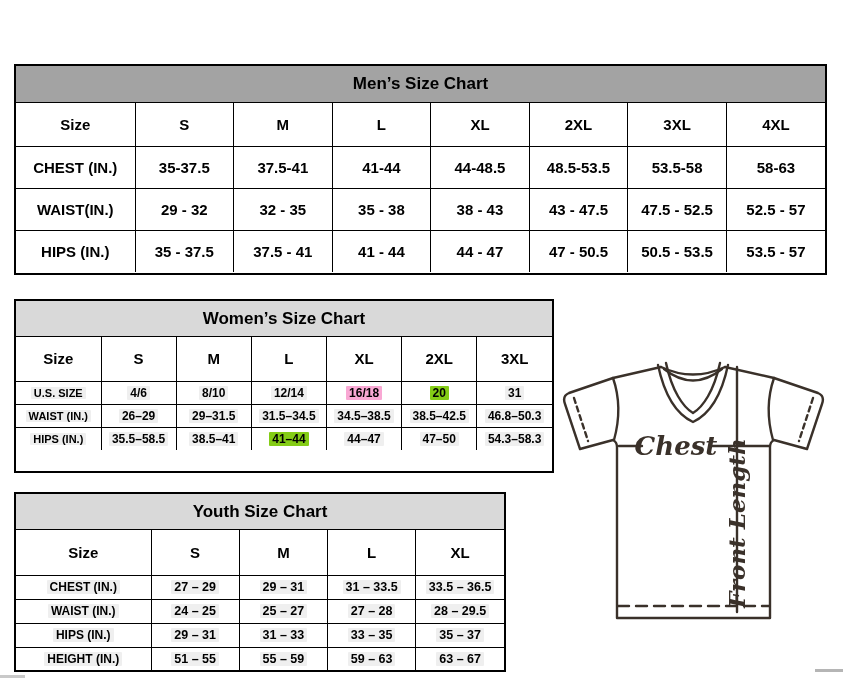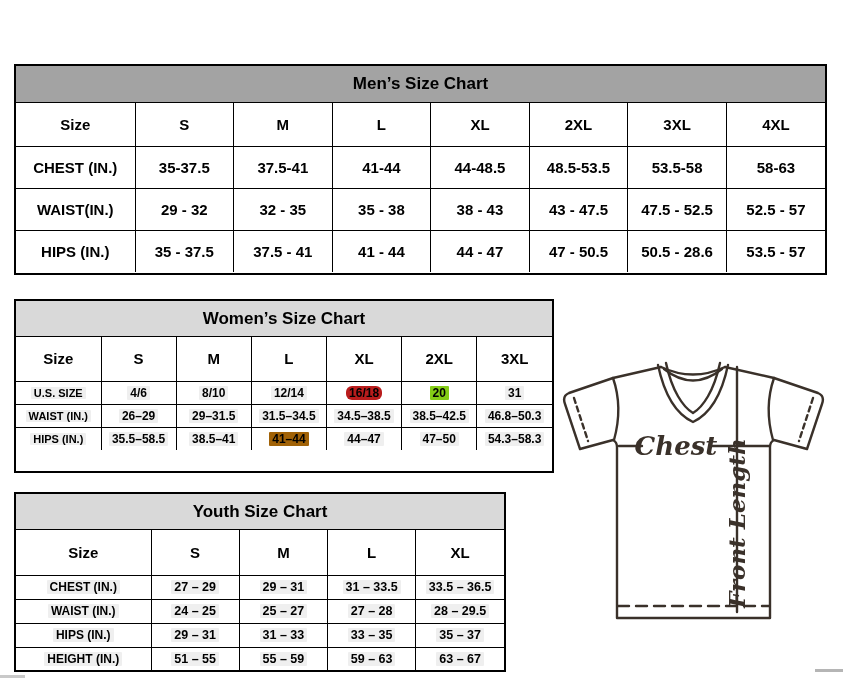--- a/index.html
+++ b/index.html
@@ -104,21 +104,21 @@
             <td>47.5 - 52.5</td>
             <td>52.5 - 57</td>
           </tr>
           <tr>
             <th>HIPS (IN.)</th>
             <td>35 - 37.5</td>
             <td>37.5 - 41</td>
             <td>41 - 44</td>
             <td>44 - 47</td>
             <td>47 - 50.5</td>
-            <td>50.5 - 28.6</td>
+            <td>50.5 - 53.5</td>
             <td>53.5 - 57</td>
           </tr>
         </tbody>
       </table>
   </div>
 
   <div class="chart" id="women">
     <div class="chart-title" style="background: rgb(217, 217, 217);">Women’s Size Chart</div>
     <table>
       <colgroup>
@@ -134,38 +134,38 @@
             <th>2XL</th>
             <th>3XL</th>
           </tr>
         </thead>
         <tbody>
           <tr>
             <th><span class="hl" style="background: rgb(239, 239, 239);">U.S. SIZE</span></th>
             <td><span class="hl" style="background: rgb(239, 239, 239);">4/6</span></td>
             <td><span class="hl" style="background: rgb(239, 239, 239);">8/10</span></td>
             <td><span class="hl" style="background: rgb(239, 239, 239);">12/14</span></td>
-            <td><span class="hl" style="background: #b91c1c; border-radius: 6px;">16/18</span></td>
+            <td><span class="hl" style="background: #f9a8d4;">16/18</span></td>
             <td><span class="hl" style="background: #84cc16;">20</span></td>
             <td><span class="hl" style="background: rgb(239, 239, 239);">31</span></td>
           </tr>
           <tr>
             <th><span class="hl" style="background: rgb(239, 239, 239);">WAIST (IN.)</span></th>
             <td><span class="hl" style="background: rgb(239, 239, 239);">26–29</span></td>
             <td><span class="hl" style="background: rgb(239, 239, 239);">29–31.5</span></td>
             <td><span class="hl" style="background: rgb(239, 239, 239);">31.5–34.5</span></td>
             <td><span class="hl" style="background: rgb(239, 239, 239);">34.5–38.5</span></td>
             <td><span class="hl" style="background: rgb(239, 239, 239);">38.5–42.5</span></td>
             <td><span class="hl" style="background: rgb(239, 239, 239);">46.8–50.3</span></td>
           </tr>
           <tr>
             <th><span class="hl" style="background: rgb(239, 239, 239);">HIPS (IN.)</span></th>
             <td><span class="hl" style="background: rgb(239, 239, 239);">35.5–58.5</span></td>
             <td><span class="hl" style="background: rgb(239, 239, 239);">38.5–41</span></td>
-            <td><span class="hl" style="background: #a16207;">41–44</span></td>
+            <td><span class="hl" style="background: #84cc16;">41–44</span></td>
             <td><span class="hl" style="background: rgb(239, 239, 239);">44–47</span></td>
             <td><span class="hl" style="background: rgb(239, 239, 239);">47–50</span></td>
             <td><span class="hl" style="background: rgb(239, 239, 239);">54.3–58.3</span></td>
           </tr>
         </tbody>
       </table>
   </div>
 
   <div class="chart" id="youth">
     <div class="chart-title" style="background: rgb(217, 217, 217);">Youth Size Chart</div>

